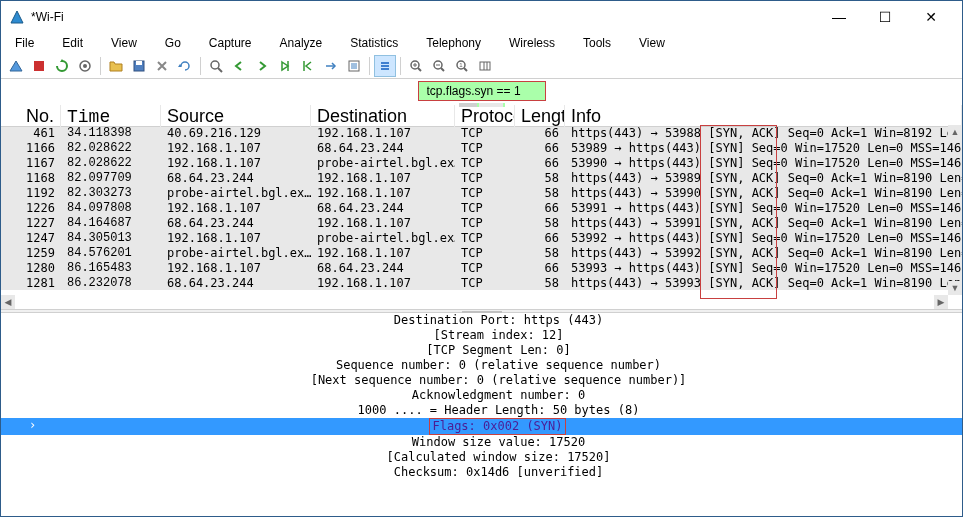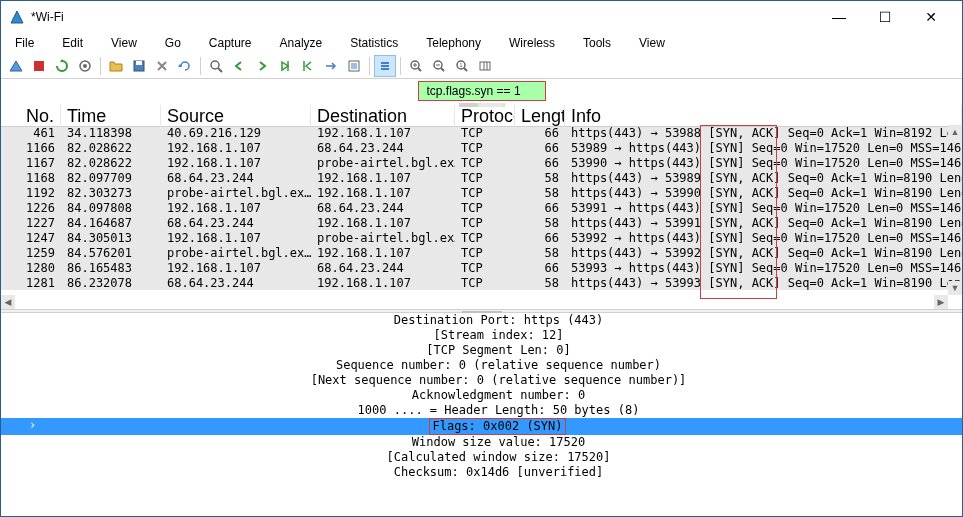--- a/index.html
+++ b/index.html
@@ -24,33 +24,33 @@
 .expr-btn { padding: 2px 6px; font-size: 12px; }
 .plus-btn { width: 18px; height: 18px; border: 1px solid #c0c0c0; display: flex; align-items: center; justify-content: center; margin-left: 4px; }
 .packet-list { height: 204px; overflow: hidden; position: relative; }
 .pl-header { display: flex; background: #fff; border-bottom: 1px solid #d0d0d0; height: 20px; align-items: center; font-size: 18px; position: sticky; top: 2px; }
 .pl-header > div { padding: 2px 6px; border-right: 1px solid #e8e8e8; overflow: hidden; white-space: nowrap; }
 .pl-body { overflow-y: auto; overflow-x: auto; height: 184px; }
 .pl-row { display: flex; height: 15px; font-size: 12px; font-family: Consolas, monospace; align-items: center; }
 .pl-row.sel { background: #e8e8e8; }
 .pl-row > div { padding: 0 6px; overflow: hidden; white-space: nowrap; }
 .col-no { width: 60px; text-align: right; }
-.col-time { width: 100px; }
+.col-time { width: 100px; font-family: Liberation Mono, monospace; }
 .col-src { width: 150px; }
 .col-dst { width: 144px; }
 .col-proto { width: 60px; }
 .col-len { width: 50px; text-align: right; }
 .col-info { flex: 1; min-width: 380px; }
 .flag-box { display: inline; }
 .flags-col-outline { position: absolute; border: 1px solid #c84040; pointer-events: none; }
 .splitter { height: 4px; background: #f0f0f0; border-top: 1px solid #d0d0d0; border-bottom: 1px solid #d0d0d0; cursor: row-resize; display: flex; justify-content: center; }
 .splitter::before { content: ""; width: 40px; height: 2px; background: #c0c0c0; margin-top: 1px; }
 .detail-pane { height: 196px; overflow-y: auto; overflow-x: auto; padding: 0 0; font-family: Consolas, monospace; font-size: 12px; line-height: 15px; text-align: center; }
 .detail-line { padding: 0 8px 0 42px; white-space: nowrap; }
-.detail-line.selected { background: #3399ff; color: #000000; }
+.detail-line.selected { background: #3399ff; color: #4c1d95; }
 .detail-line.hasexp { position: relative; }
 .detail-line.hasexp::before { content: "›"; position: absolute; left: 28px; color: #888; }
 .detail-line.selected.hasexp::before { color: #fff; }
 .flags-outline { border: 1px solid #c84040; display: inline-block; padding: 0 2px; margin-left: -2px; }
 .scroll-arrow { position: absolute; bottom: 0; height: 14px; width: 14px; background: #e8e8e8; display: flex; align-items: center; justify-content: center; font-size: 9px; color: #666; }
 .hscroll-l { left: 0; }
 .hscroll-r { right: 14px; }
 .vscroll-t { top: 20px; right: 0; width: 14px; height: 14px; }
 .vscroll-b { bottom: 0; right: 0; width: 14px; height: 14px; }
 </style>

